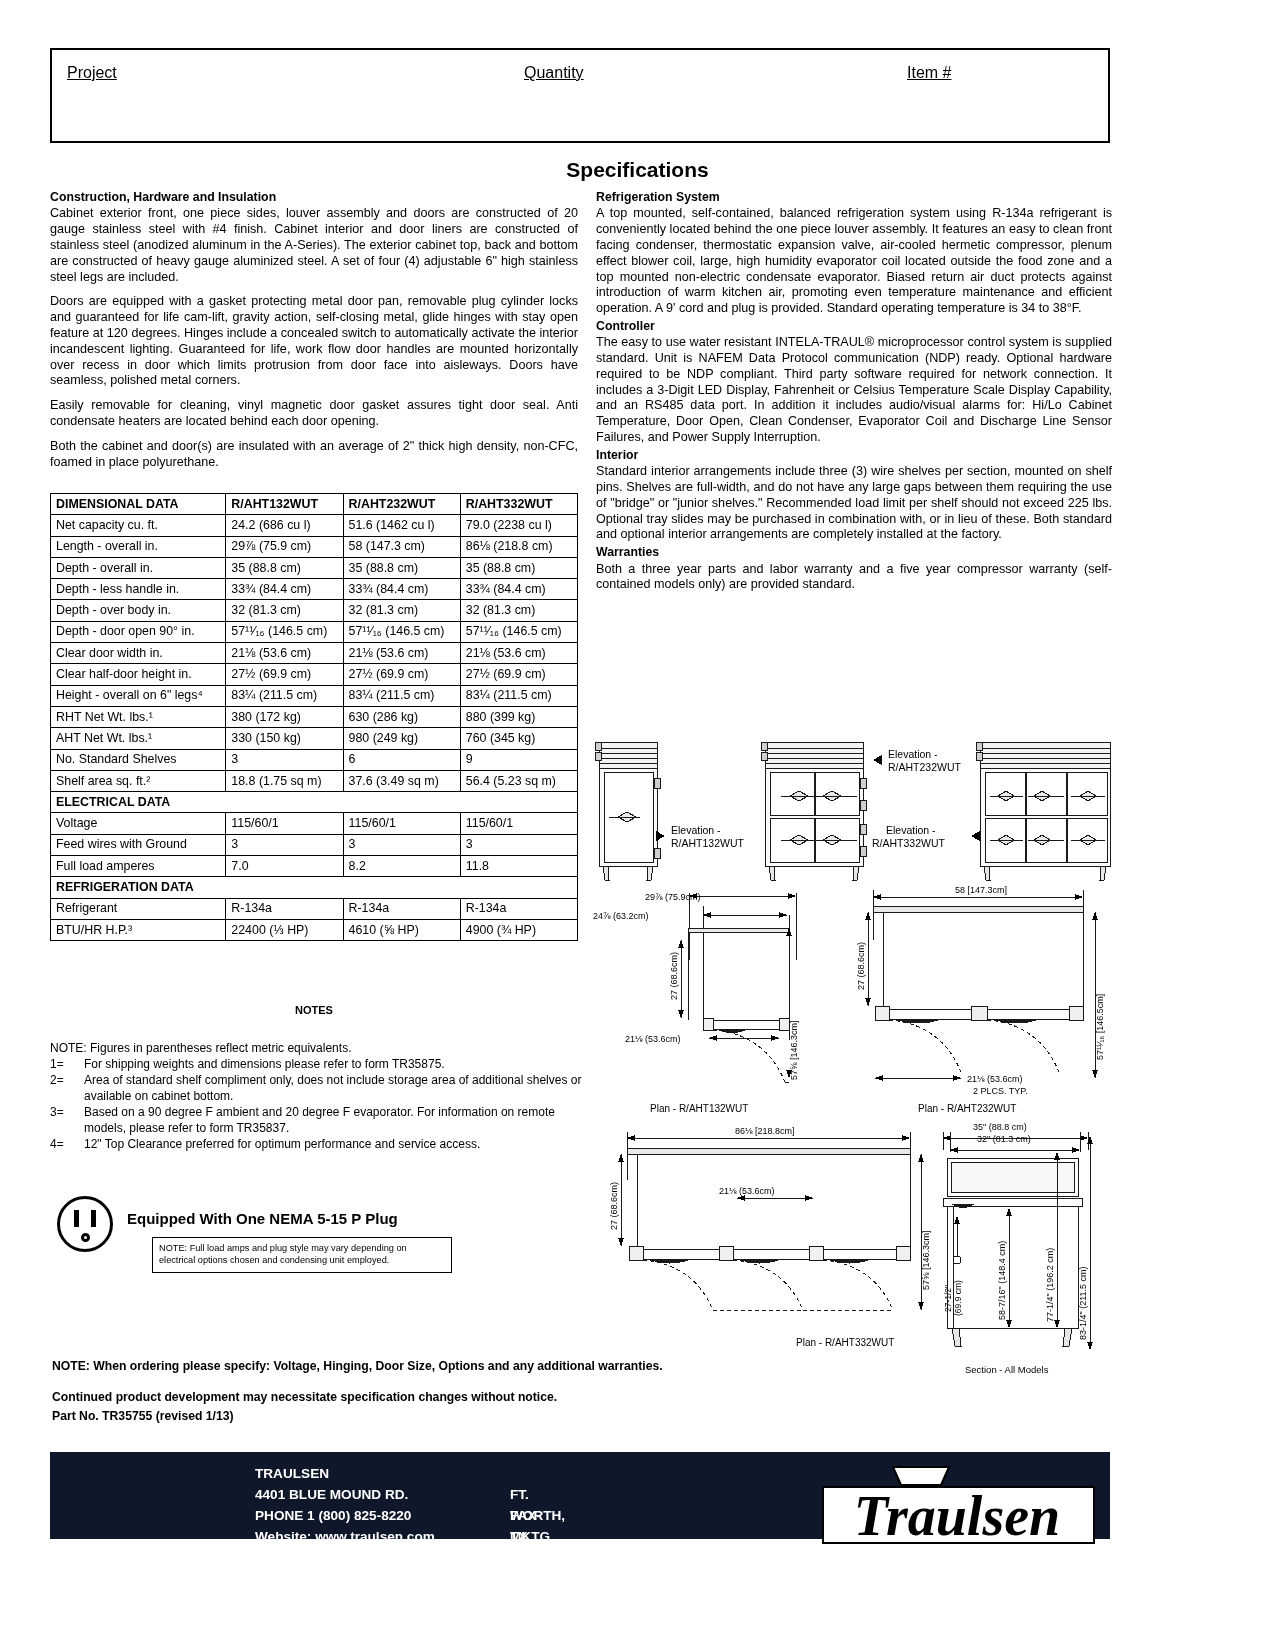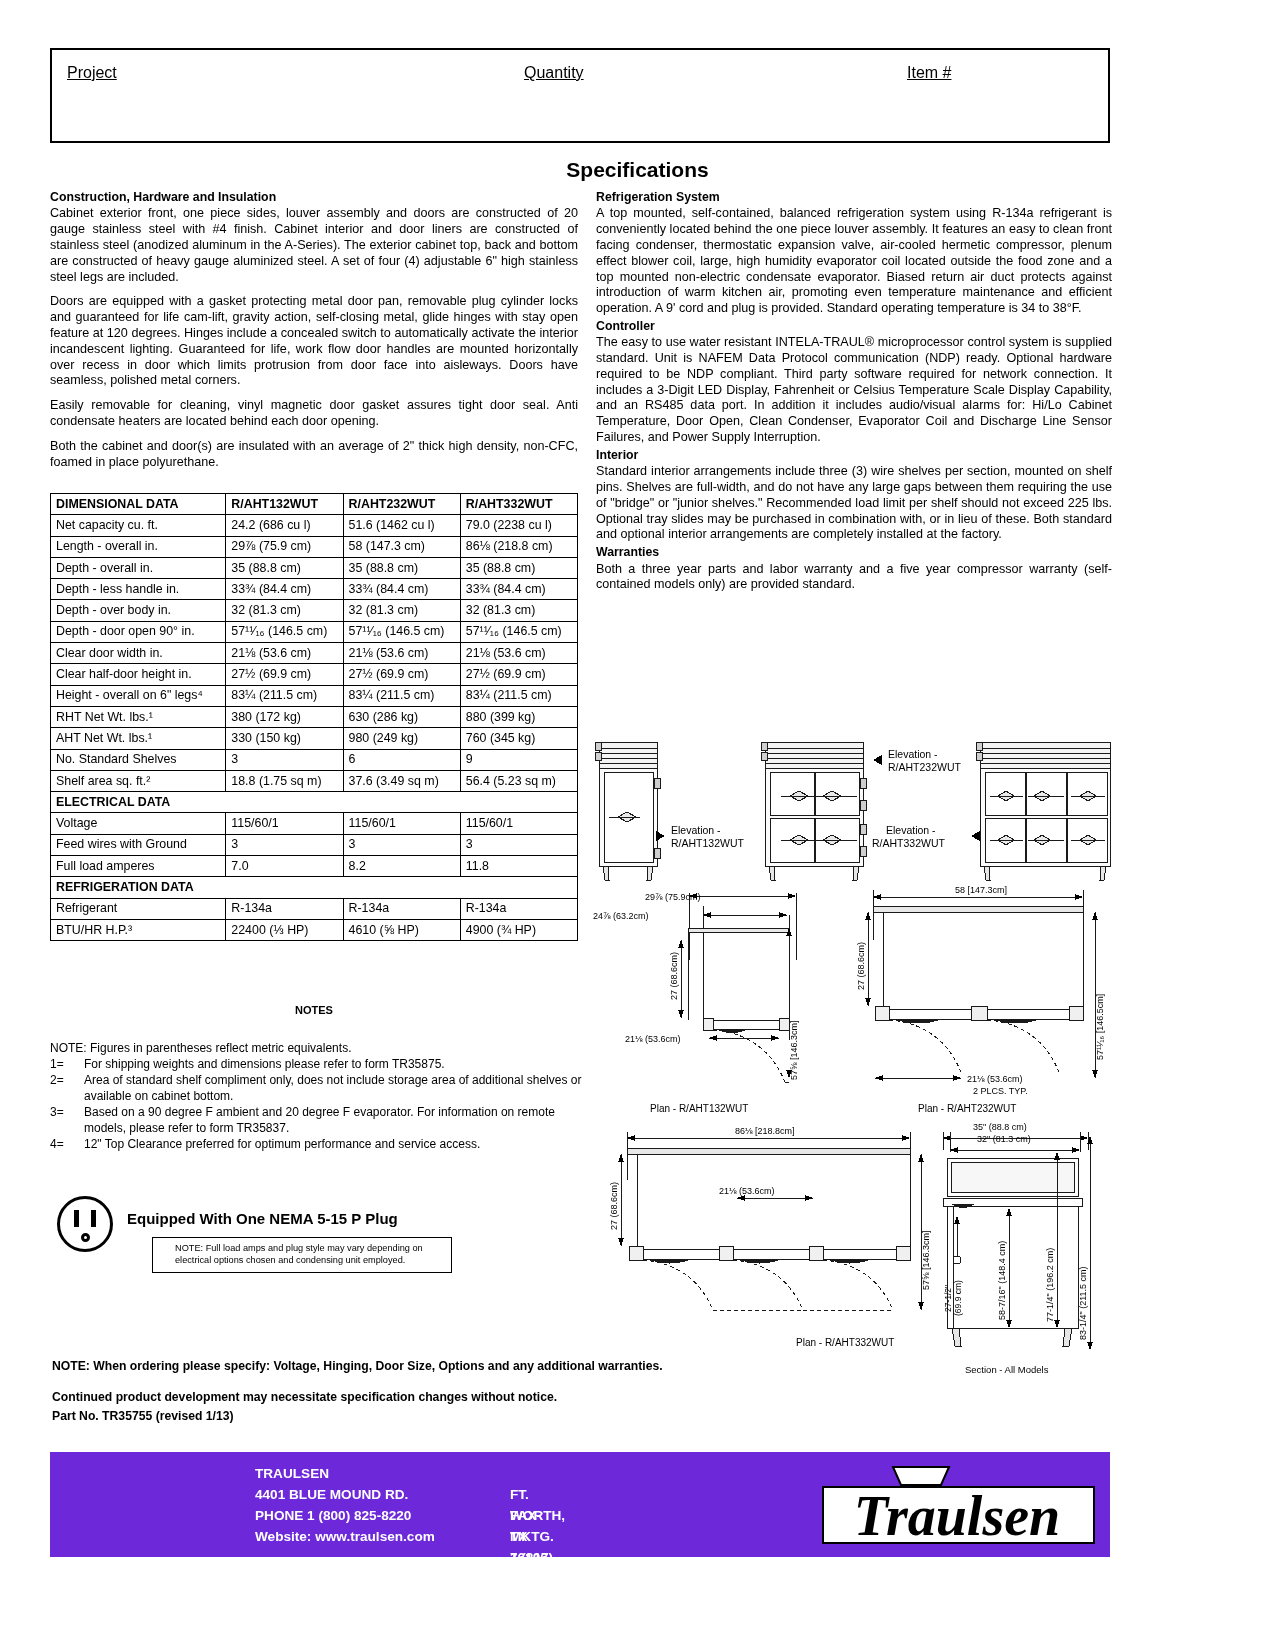--- a/index.html
+++ b/index.html
@@ -64,35 +64,35 @@
   .plug-icon { position:absolute; left:0; top:0; width:56px; height:56px;
                border:3px solid #000; border-radius:50%; }
   .plug-icon .s1, .plug-icon .s2 {
     position:absolute; width:5px; height:17px; background:#000; top:11px; }
   .plug-icon .s1 { left:14px; }
   .plug-icon .s2 { left:31px; }
   .plug-icon .g { position:absolute; left:21px; top:34px; width:9px; height:9px;
                   border:3px solid #000; border-radius:50%; }
   .plug-label { position:absolute; left:70px; top:14px; font-size:15px; font-weight:bold; }
   .plug-note { position:absolute; left:95px; top:41px; width:300px; border:1px solid #000;
-               padding:5px 22px; font-size:9.2px; line-height:1.3; }
+               padding:5px 6px; font-size:9.2px; line-height:1.3; }
 
   
   .draw { position:absolute; left:585px; top:700px; width:530px; height:690px; }
   .draw svg { display:block; }
 
   
   .btm-notes { position:absolute; left:52px; top:1357px; width:760px; font-size:12.2px;
                font-weight:bold; line-height:1.55; }
   .btm-notes .b2 { margin-top:12px; }
 
   
   .footer {
-    position:absolute; left:50px; top:1452px; width:1060px; height:105px;
-    background:#6d28d9; color:#fff;
+    position:absolute; left:50px; top:1452px; width:1060px; height:87px;
+    background:#0f172a; color:#fff;
   }
   .f-addr { position:absolute; left:205px; top:11px; font-size:13.6px; font-weight:bold;
             line-height:1.55; }
   .f-c2 { position:absolute; left:255px; }
   .f-logo { position:absolute; right:14px; top:13px; width:275px; height:80px; }
 
   .drawlbl { font-family:"Liberation Sans", sans-serif; }
 </style>
 </head>
 <body>

